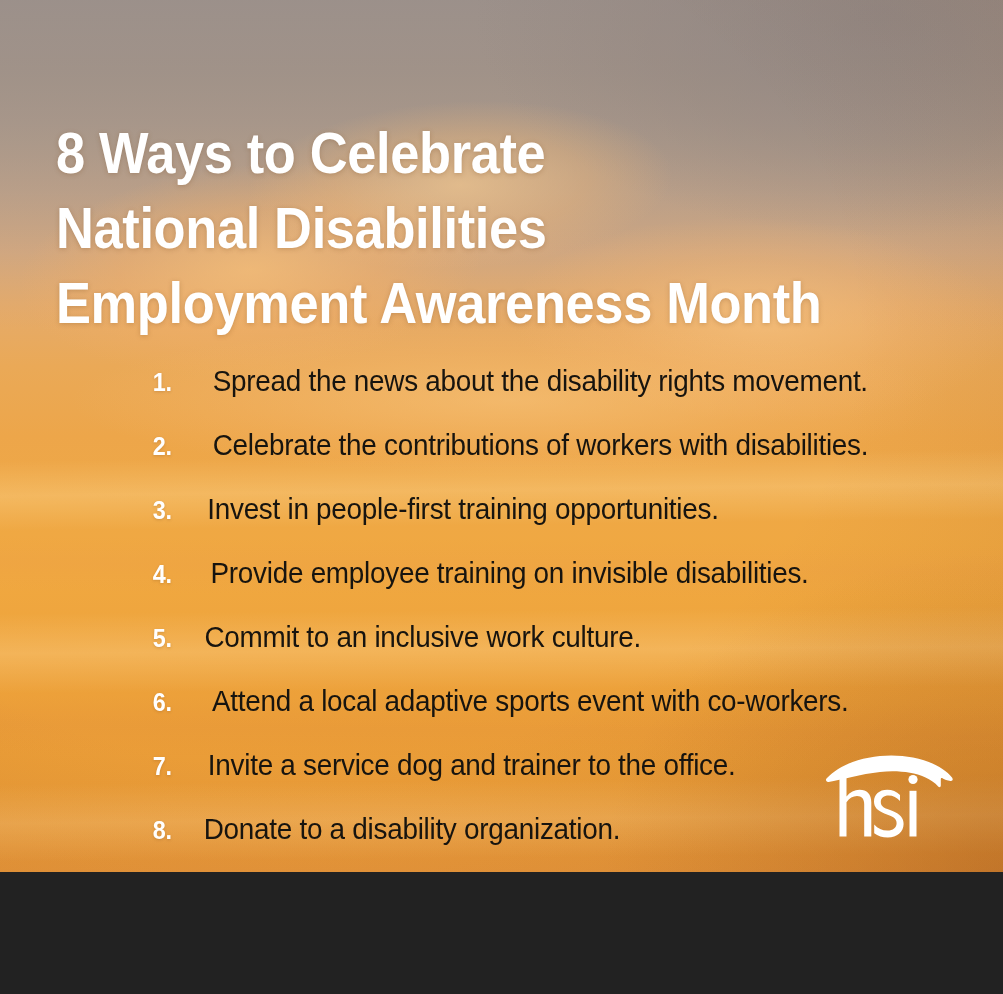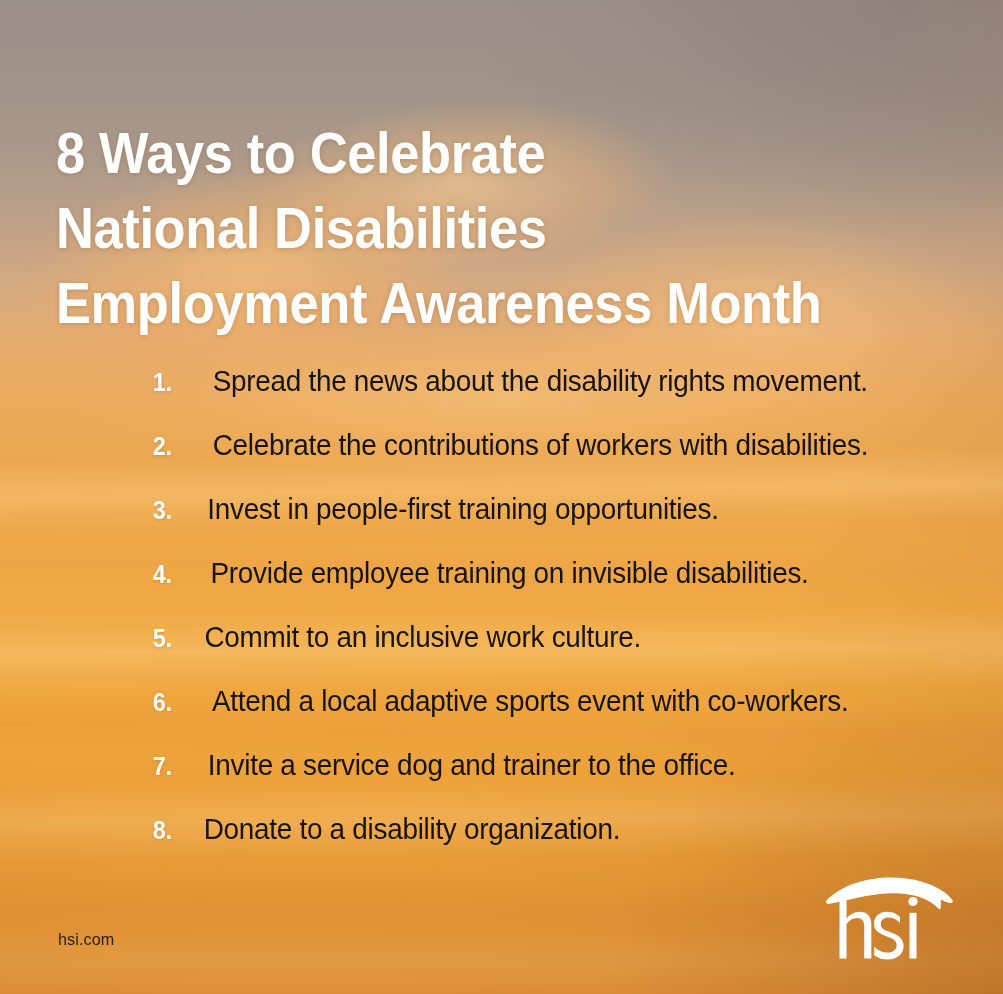--- a/index.html
+++ b/index.html
@@ -1,20 +1,20 @@
 <!DOCTYPE html>
 <html><head>
 <meta charset="utf-8">
 <style>
   html,body{margin:0;padding:0;background:#222;}
   body{font-family:"Liberation Sans",sans-serif;}
 
   #poster{
     position:relative;
-    width:1003px;height:994px;
+    width:1003px;height:872px;
     overflow:hidden;
     isolation:isolate;
   }
 
   
   .sky-base{
     position:absolute;inset:0;
     background:linear-gradient(to bottom,
       #b2a193 0%,
       #ad9c8e 8%,

